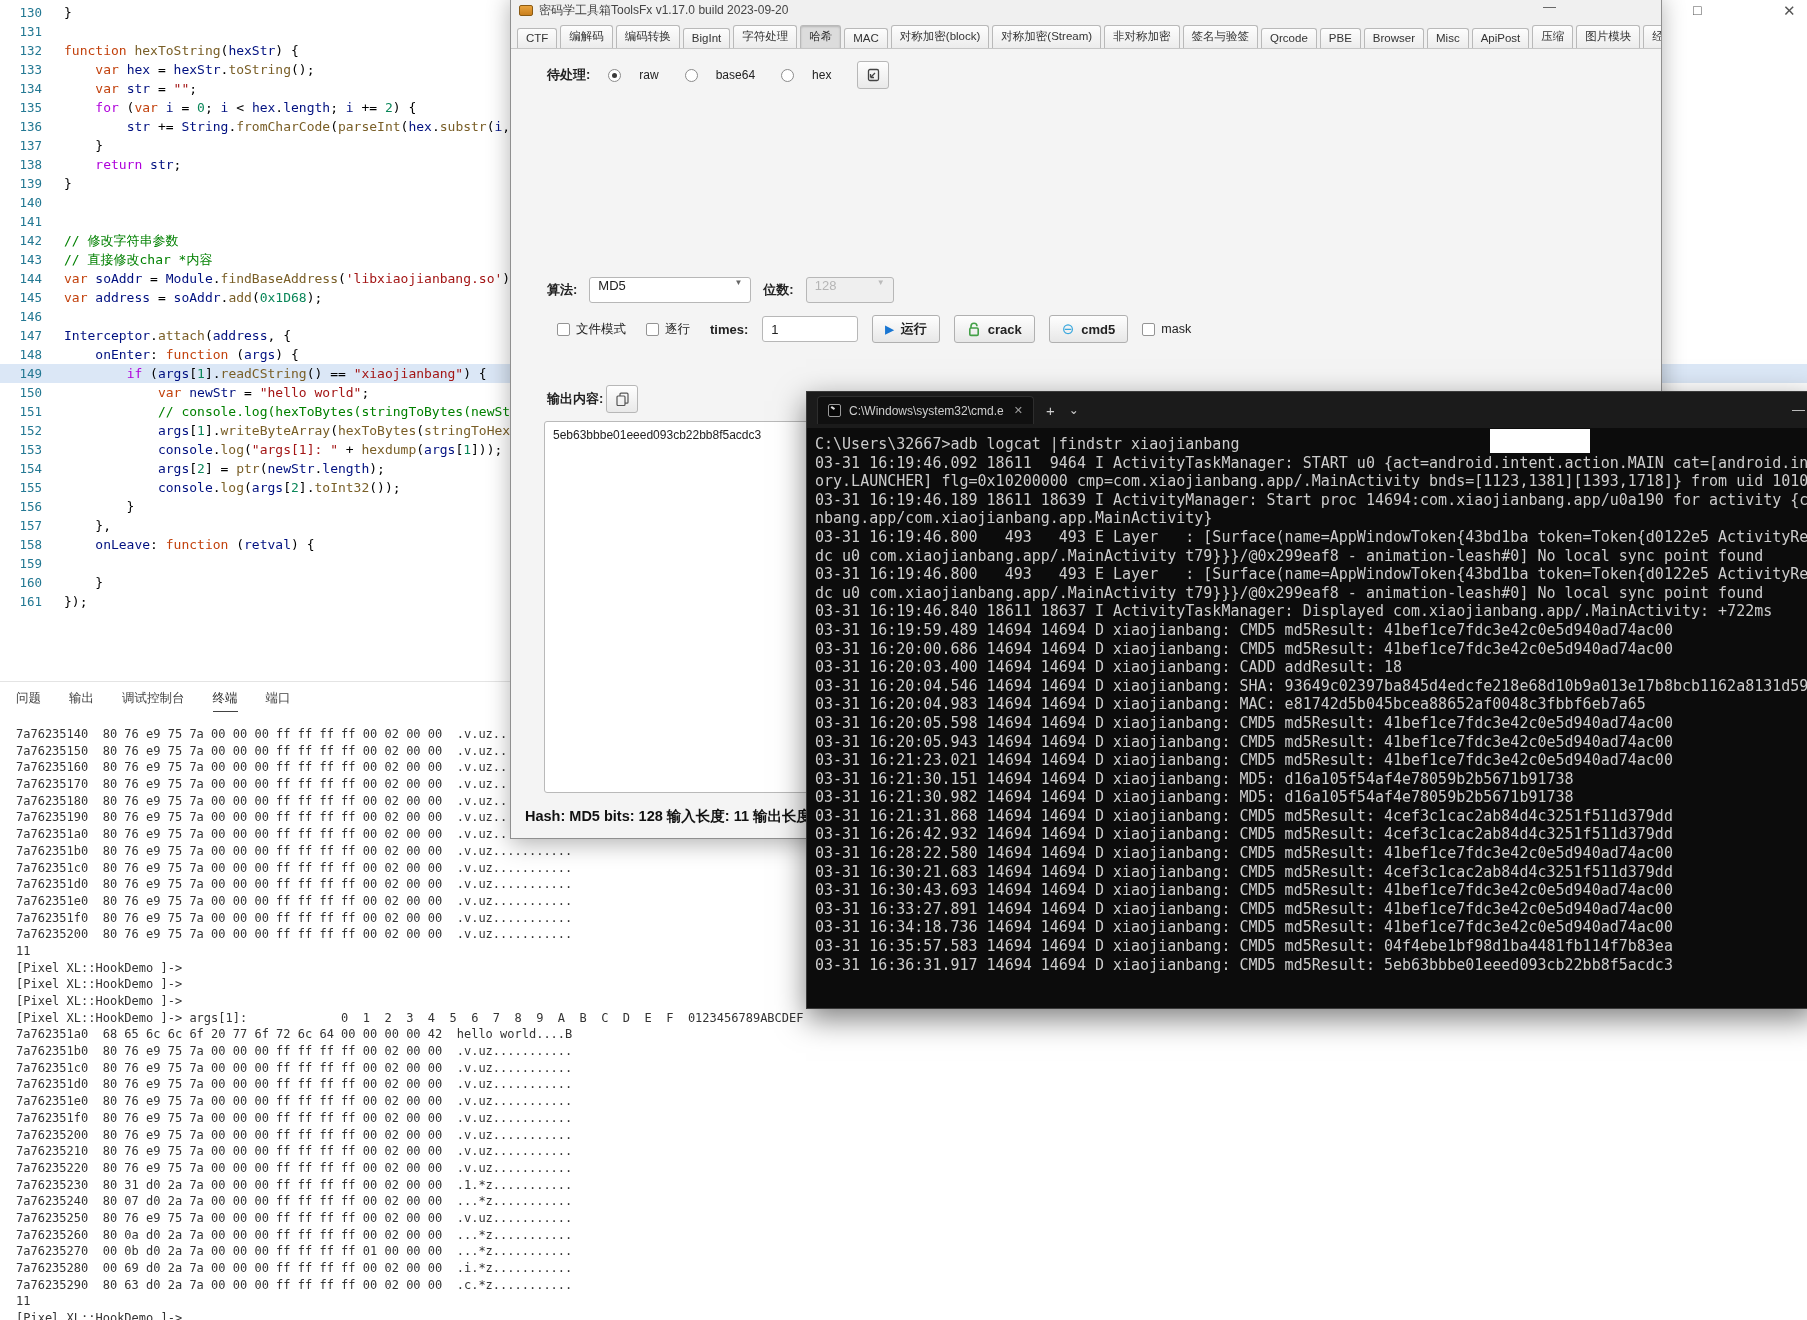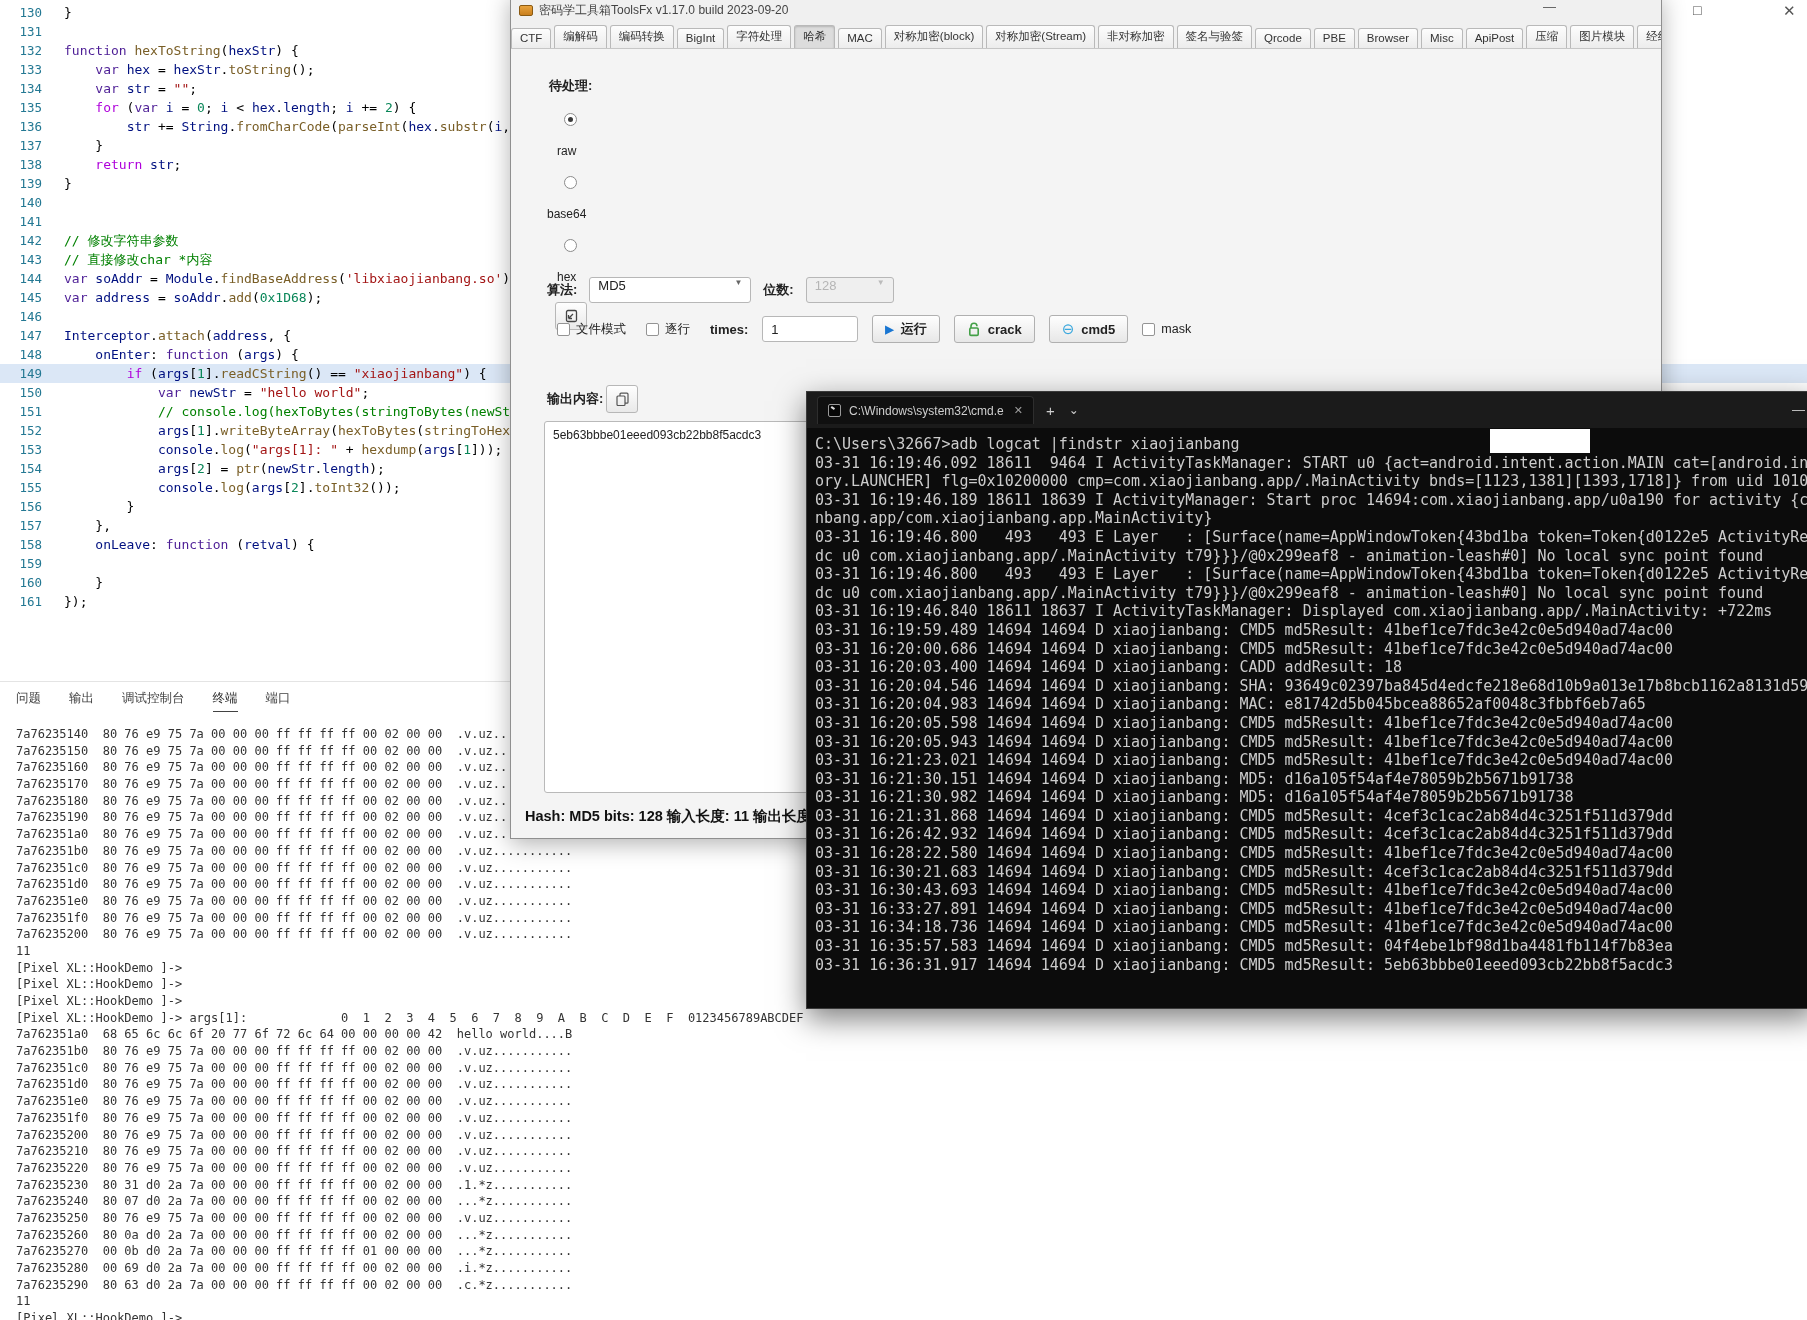--- a/index.html
+++ b/index.html
@@ -7,21 +7,21 @@
           font-family:"Liberation Sans",sans-serif;background:#ffffff;text-decoration:underline;}
   *{box-sizing:border-box;}
 
   
   #vscode{position:absolute;inset:0;background:#fff;}
   #editor{position:absolute;left:0;top:0;width:1807px;height:681px;background:#fff;overflow:hidden;padding-top:3px;}
   .code-row{display:flex;height:19px;line-height:19px;font-family:"DejaVu Sans Mono",monospace;font-size:13px;white-space:pre;}
   .code-row.hl{background:#dbe7f6;}
   .gutter{width:42px;text-align:right;color:#237893;flex:0 0 42px;font-size:12.5px;}
   .code{margin-left:22px;}
-  .tok-k{color:#4c1d95}.tok-c{color:#af00db}.tok-f{color:#795e26}.tok-v{color:#001080}
+  .tok-k{color:#c2410c}.tok-c{color:#af00db}.tok-f{color:#795e26}.tok-v{color:#001080}
   .tok-n{color:#098658}.tok-s{color:#a31515}.tok-m{color:#008000}.tok-p{color:#000000}
   #vs-controls{position:absolute;top:0;left:1660px;width:147px;height:24px;color:#555;}
   #vs-max{position:absolute;left:33px;top:2px;font-size:14px;}
   #vs-close{position:absolute;left:123px;top:2px;font-size:15px;}
 
   
   #panel{position:absolute;left:0;top:681px;width:1807px;height:639px;background:#fff;border-top:1px solid #e4e4e4;}
   #panel-tabs{position:absolute;left:16px;top:8px;display:flex;gap:28px;font-size:12.5px;color:#424242;}
   .panel-tab{padding-bottom:4px;cursor:default;}
   .panel-tab.active{border-bottom:1px solid #424242;color:#2b2b2b;}
@@ -30,28 +30,28 @@
   .term-line{height:16.7px;}
 
   
   #toolsfx{position:absolute;left:510px;top:-6px;width:1152px;height:845px;background:#f4f4f4;
            border:1px solid #8f8f8f;box-shadow:0 5px 22px rgba(0,0,0,.30);}
   #tfx-titlebar{position:relative;height:26px;background:#f0f0f0;display:flex;align-items:center;padding:4px 8px 0 8px;}
   #tfx-icon{width:14px;height:11px;background:linear-gradient(#e8a33d,#c97f1e);border:1px solid #8a5a12;border-radius:2px;margin-right:6px;}
   #tfx-title{font-size:12px;color:#444;}
   #tfx-min{position:absolute;left:1032px;top:4px;color:#555;font-size:13px;}
   #tfx-tabs{display:flex;align-items:flex-end;height:28px;background:#f0f0f0;border-bottom:1px solid #c6c6c6;
-            gap:3px;white-space:nowrap;overflow:hidden;}
+            padding-left:6px;gap:3px;white-space:nowrap;overflow:hidden;}
   .tfx-tab{flex:0 0 auto;padding:3px 8px 4px 8px;font-size:11.5px;color:#333;background:linear-gradient(#fdfdfd,#ececec);
            border:1px solid #b9b9b9;border-bottom:none;border-radius:3px 3px 0 0;}
   .tfx-tab.active{background:#dcdcdc;box-shadow:inset 0 1px 2px rgba(0,0,0,.18);}
   #tfx-body{position:relative;height:calc(100% - 54px);}
   .tfx-label{font-weight:bold;font-size:13px;color:#222;}
   .tfx-row{position:absolute;display:flex;align-items:center;}
-  #row-proc{left:36px;top:28px;gap:18px;flex-direction:column;}
+  #row-proc{left:36px;top:12px;gap:18px;}
   .radio{width:13px;height:13px;border:1px solid #8b8b8b;border-radius:50%;background:#fff;position:relative;}
   .radio.sel::after{content:"";position:absolute;left:3px;top:3px;width:5px;height:5px;border-radius:50%;background:#3a3a3a;}
   .radio-lab{font-size:12px;color:#222;margin-right:8px;}
   .tfx-iconbtn{width:32px;height:28px;background:linear-gradient(#fefefe,#e9e9e9);border:1px solid #b7b7b7;border-radius:3px;
                display:flex;align-items:center;justify-content:center;}
   #tfx-input{position:absolute;left:33px;top:46px;width:1086px;height:166px;background:#fff;border:1px solid #b9b9b9;
              border-radius:3px;font-size:12px;color:#222;padding:6px 8px;font-family:"Liberation Sans",sans-serif;}
   #row-algo{left:36px;top:228px;gap:12px;}
   .combo{display:flex;align-items:flex-start;justify-content:space-between;width:162px;height:26px;background:#fff;
          border:1px solid #b7b7b7;border-radius:3px;padding:0 8px;font-size:13px;color:#222;}

